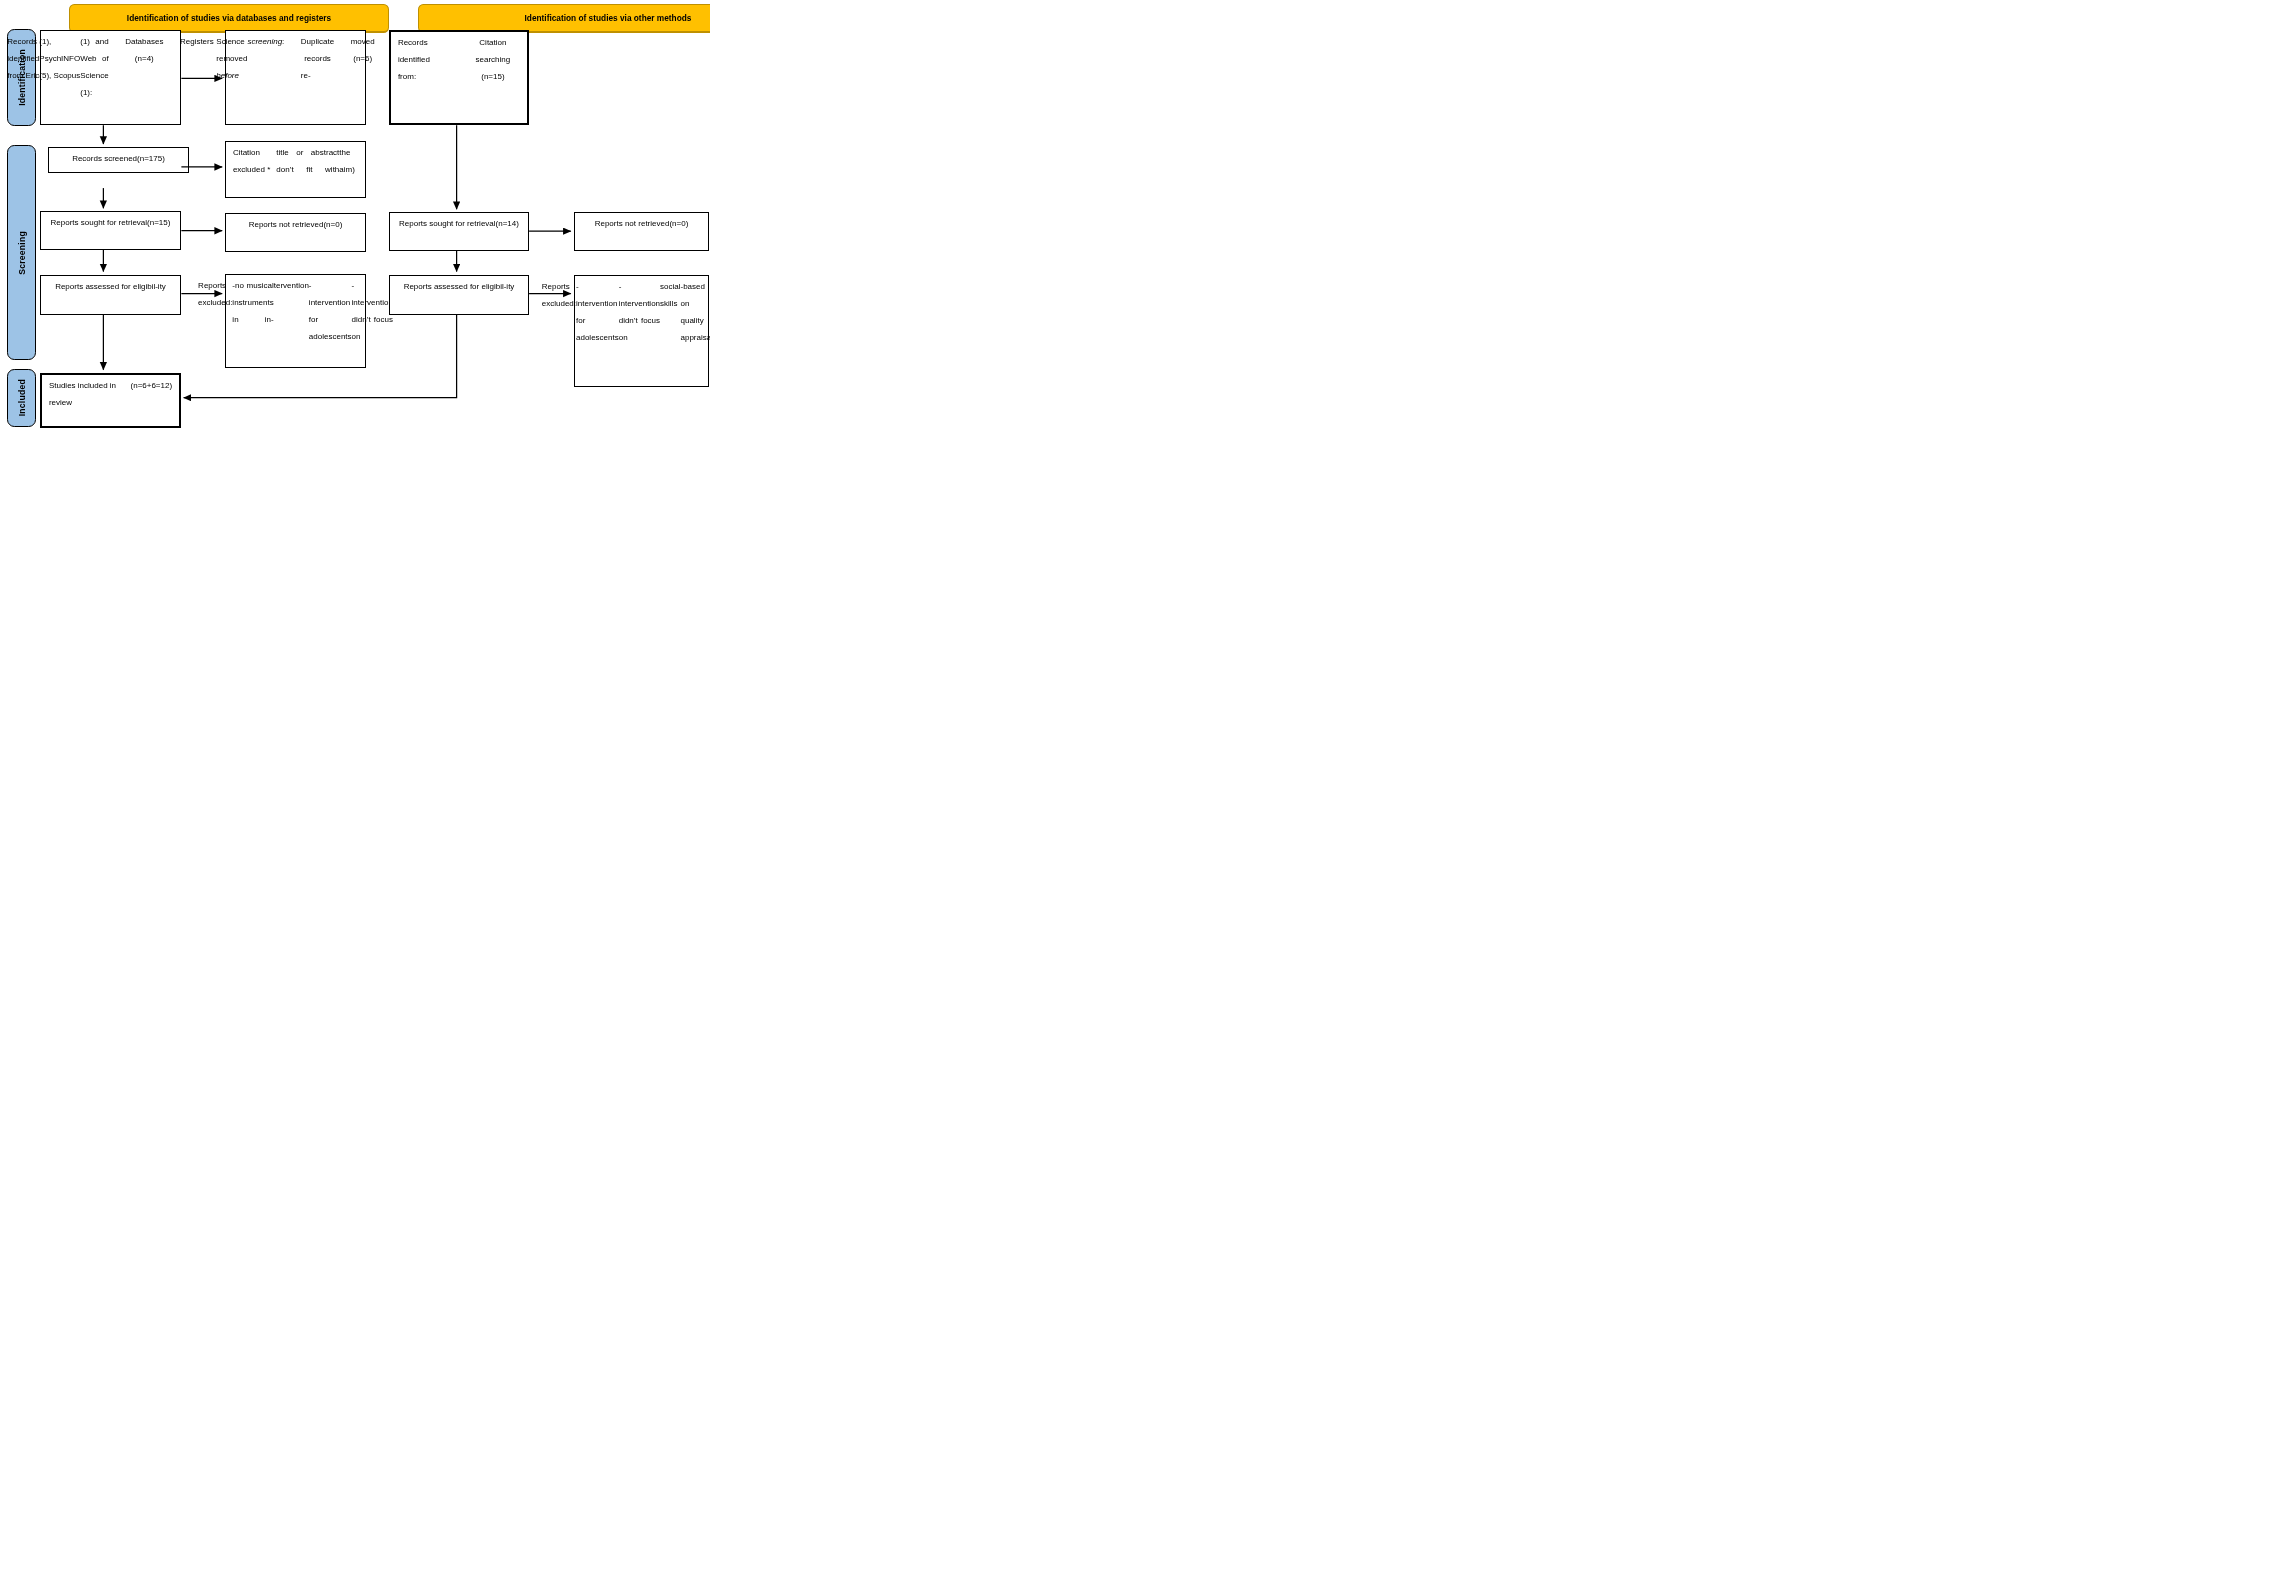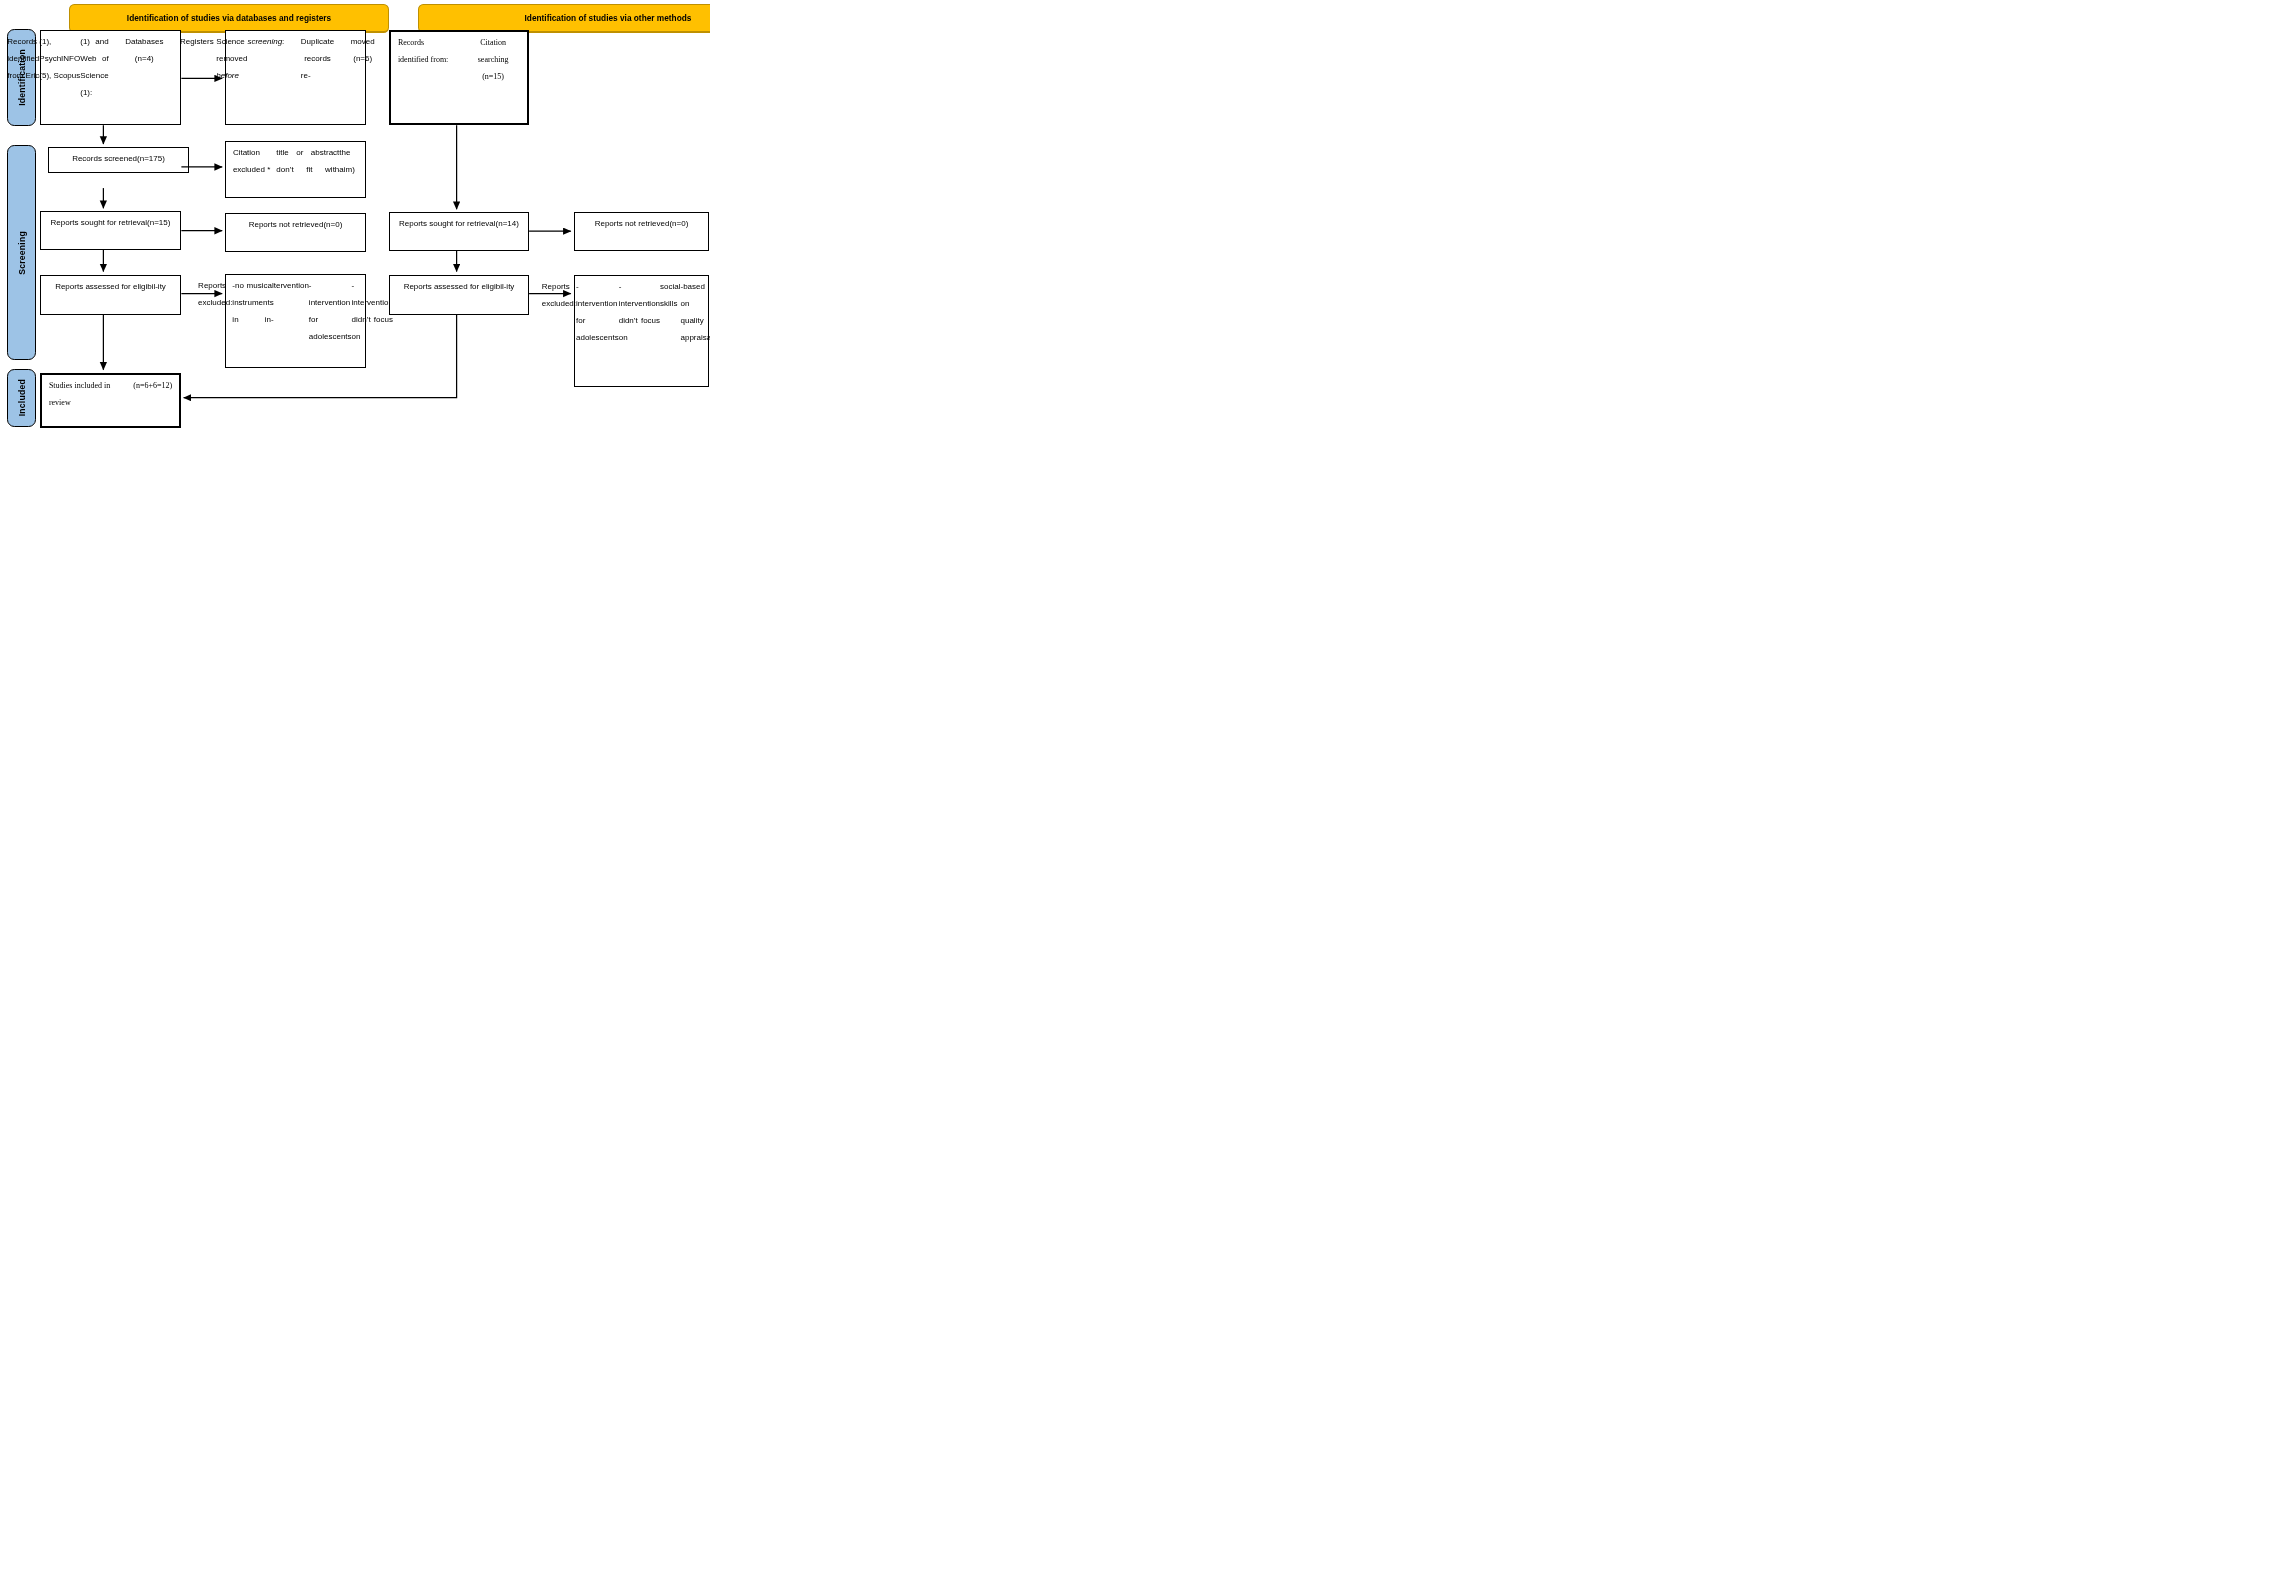--- a/index.html
+++ b/index.html
@@ -27,21 +27,21 @@
     writing-mode:vertical-rl;transform:rotate(180deg);
     font-weight:bold;font-size:8.7px;letter-spacing:0.2px;white-space:nowrap;
   }
   .box{
     position:absolute;background:var(--background);
     border:1.4px solid var(--box_border);box-sizing:border-box;
     padding:1.8px 6.9px;display:flex;justify-content:center;
     font-size:8px;line-height:17px;
   }
   .box.bw4{border-width:1.8px;}
-  .box.bw5{border-width:2.3px;font-family:Liberation Serif, serif;}
+  .box.bw5{border-width:2.3px;}
   .line{white-space:normal;}
   .line.just{text-align:justify;text-align-last:justify;text-justify:inter-word;}
   .line.ind{padding-left:16.5px;text-align:center;}
   .it{font-style:italic;}
   svg.overlay{position:absolute;left:0;top:0;pointer-events:none;}
   svg.overlay line, svg.overlay polyline{stroke:var(--box_border);stroke-width:2.7;fill:none;}
 </style>
 </head>
 <body>
 

